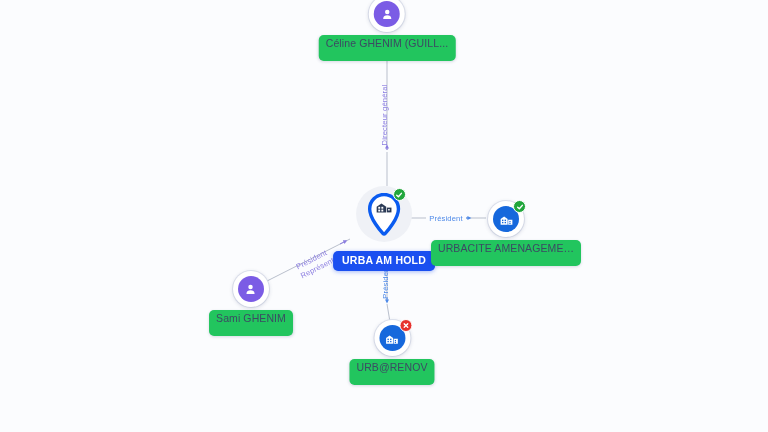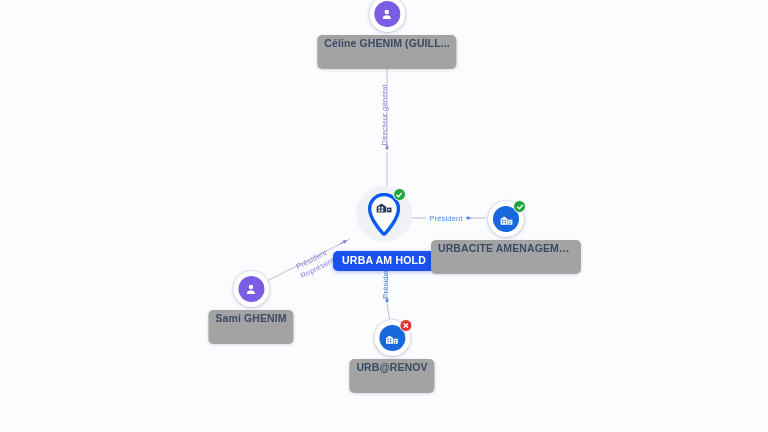--- a/index.html
+++ b/index.html
@@ -103,33 +103,32 @@
     box-sizing: border-box;
   }
   .badge.ok  { background: #21a63c; }
   .badge.bad { background: #e6322e; }
   .badge svg { display: block; }
 
   
   .node-label {
     margin-top: 3px;
     max-width: 136px;
-    padding: 3px 7px 20px;
+    padding: 3px 7px 12px;
     border-radius: 5px;
-    background: #a3a3a3;
+    background: #22c55e;
     color: #3c4a63;
     font-size: 10.5px;
     line-height: 11px;
     letter-spacing: .1px;
     white-space: nowrap;
     overflow: hidden;
     text-overflow: ellipsis;
     box-shadow: 0 1px 3px rgba(38, 50, 95, .17);
     text-align: center;
-    font-weight: bold;
   }
   .node-label.primary {
     background: #1a4ff0;
     color: #ffffff;
     font-weight: 700;
     box-shadow: 0 1px 4px rgba(26, 79, 240, .38);
     font-size: 10.5px;
     letter-spacing: .2px;
     padding: 4px 9px 5px;
   }

